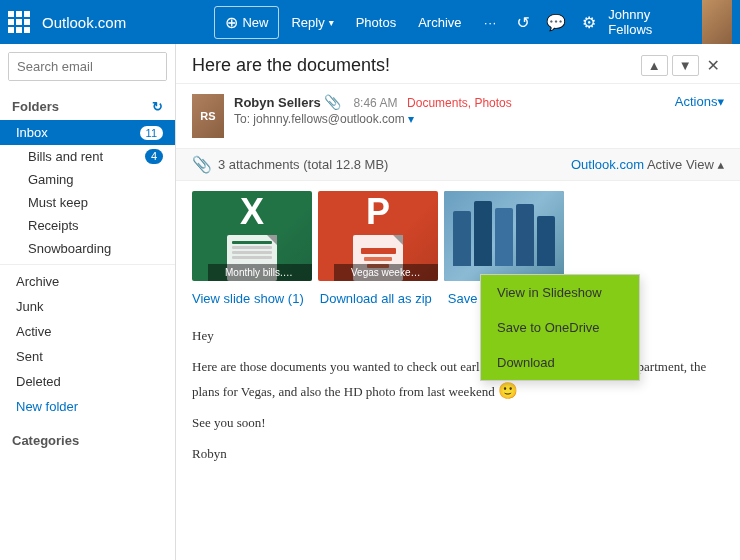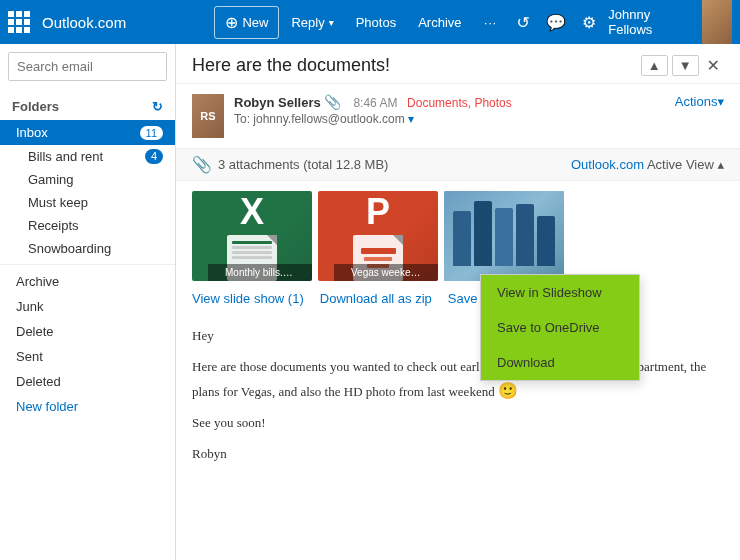--- a/index.html
+++ b/index.html
@@ -182,31 +182,36 @@
         <span>Snowboarding</span>
       </div>
       <hr class="sidebar-divider">
       <div class="sidebar-item">
         <span>Archive</span>
       </div>
       <div class="sidebar-item">
         <span>Junk</span>
       </div>
       <div class="sidebar-item">
-        <span>Delete</span>
+        <span>Active</span>
       </div>
       <div class="sidebar-item">
         <span>Sent</span>
       </div>
       <div class="sidebar-item">
         <span>Deleted</span>
       </div>
       <div class="new-folder-link">New folder</div>
     </div>
 
+    <div class="sidebar-section">
+      <div class="sidebar-section-title">
+        <span>Categories</span>
+      </div>
+    </div>
   </div>
 
   <div class="content-area">
     <div class="email-view">
 
       <div class="email-header-bar">
         <span class="email-subject">Here are the documents!</span>
         <div class="email-nav">
           <button class="nav-arrow">▲</button>
           <button class="nav-arrow">▼</button>

